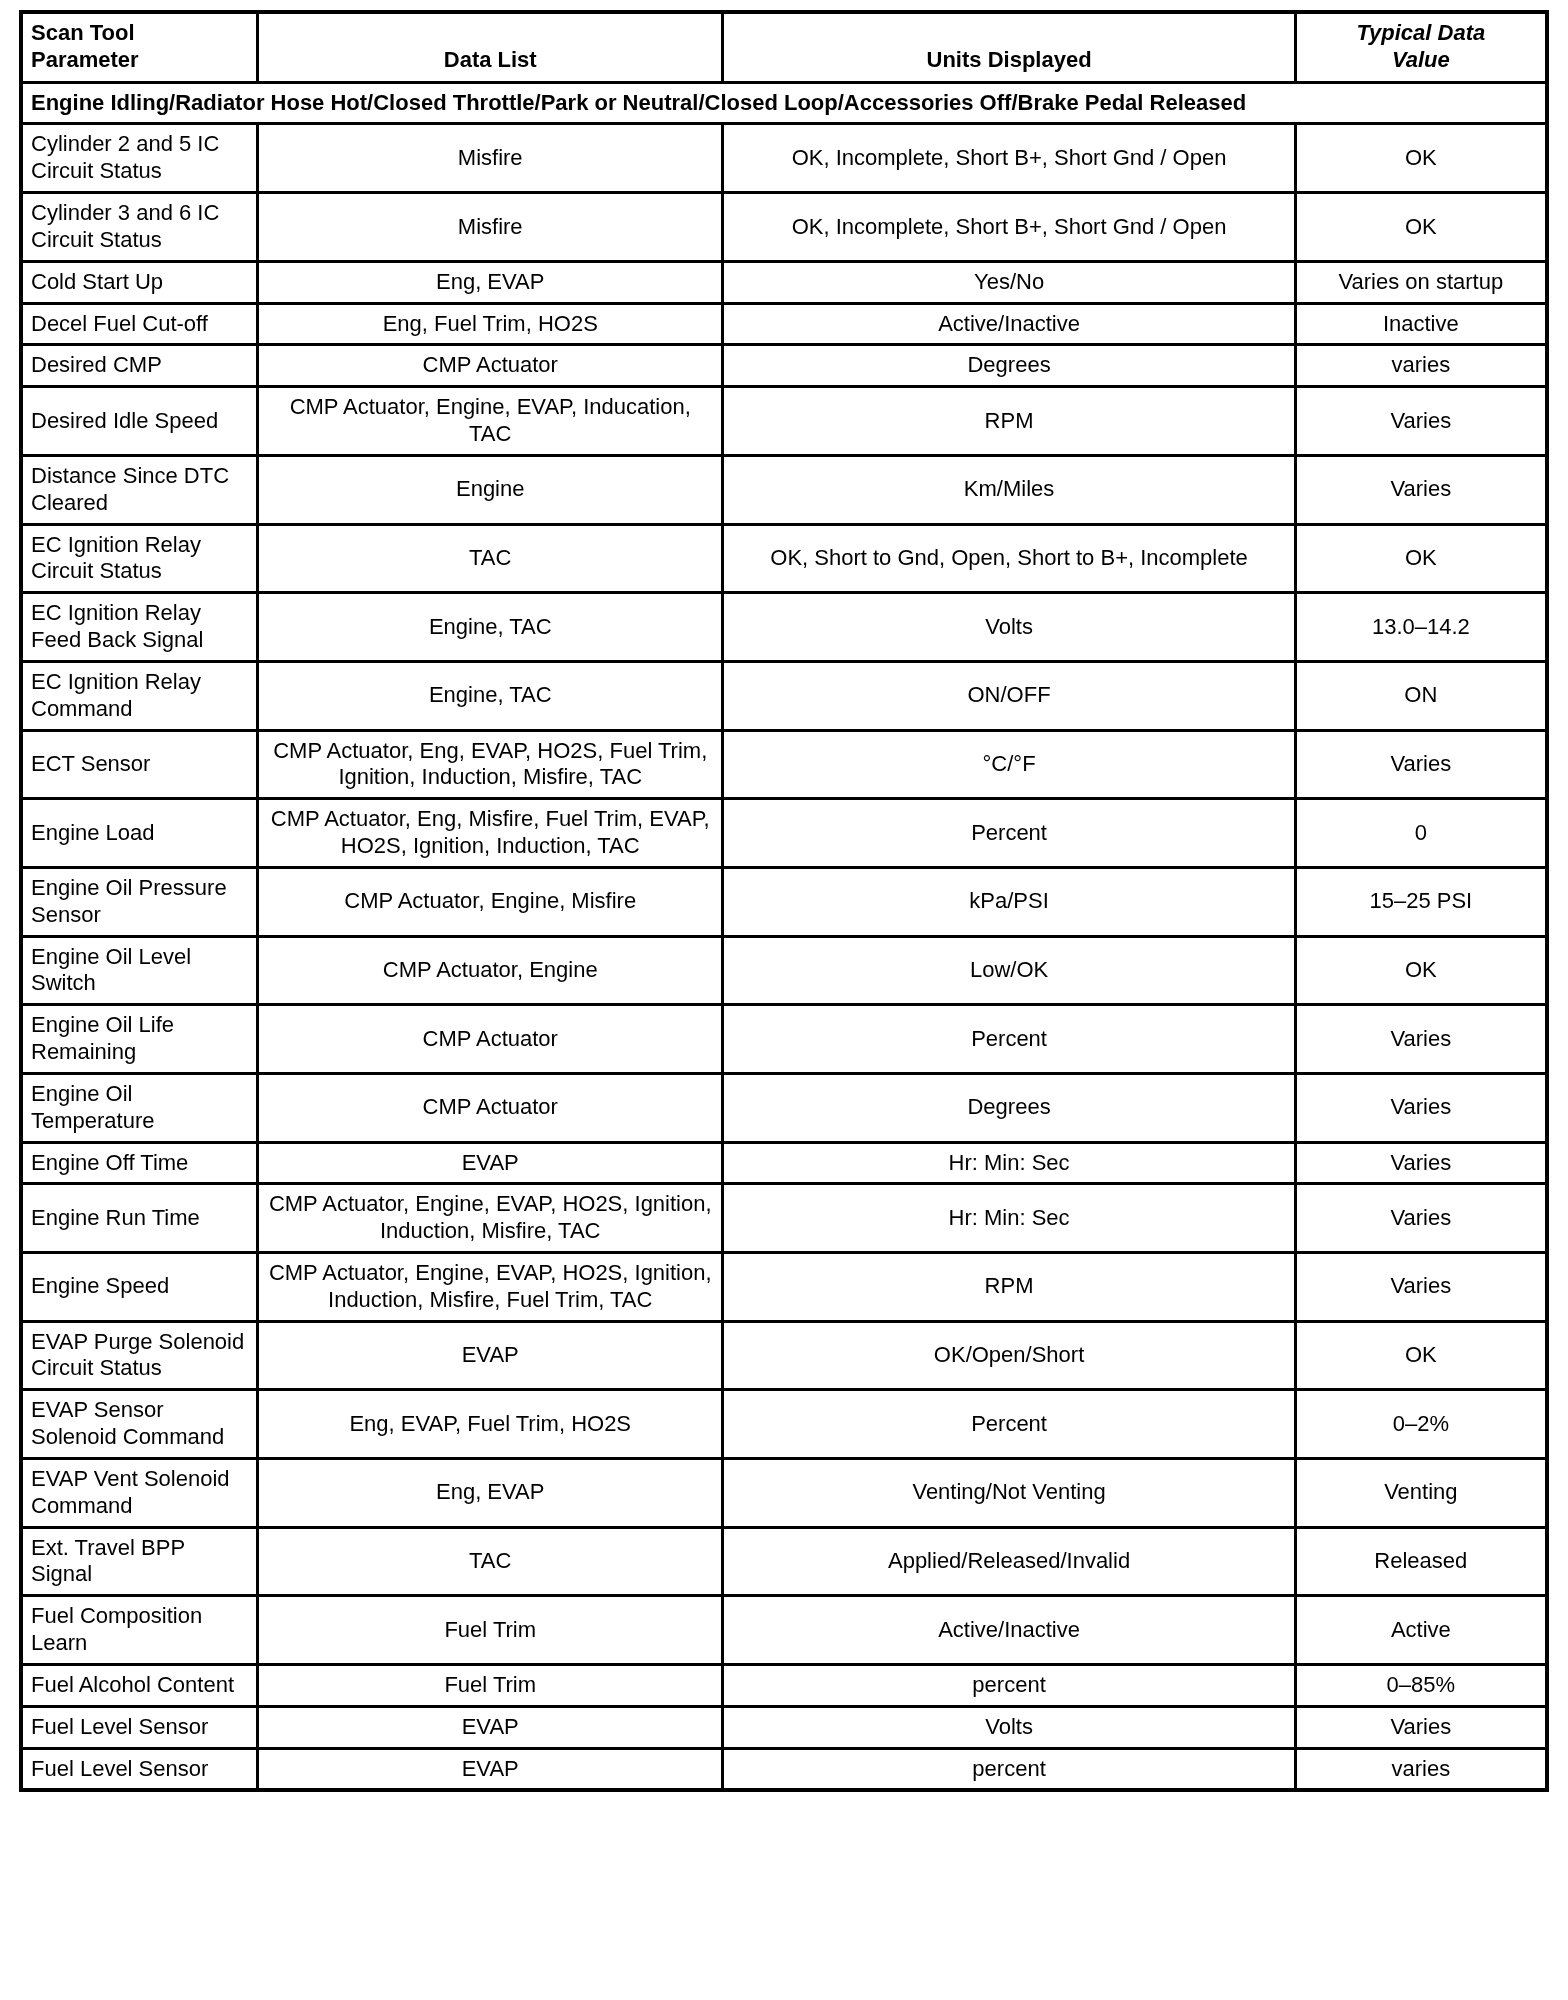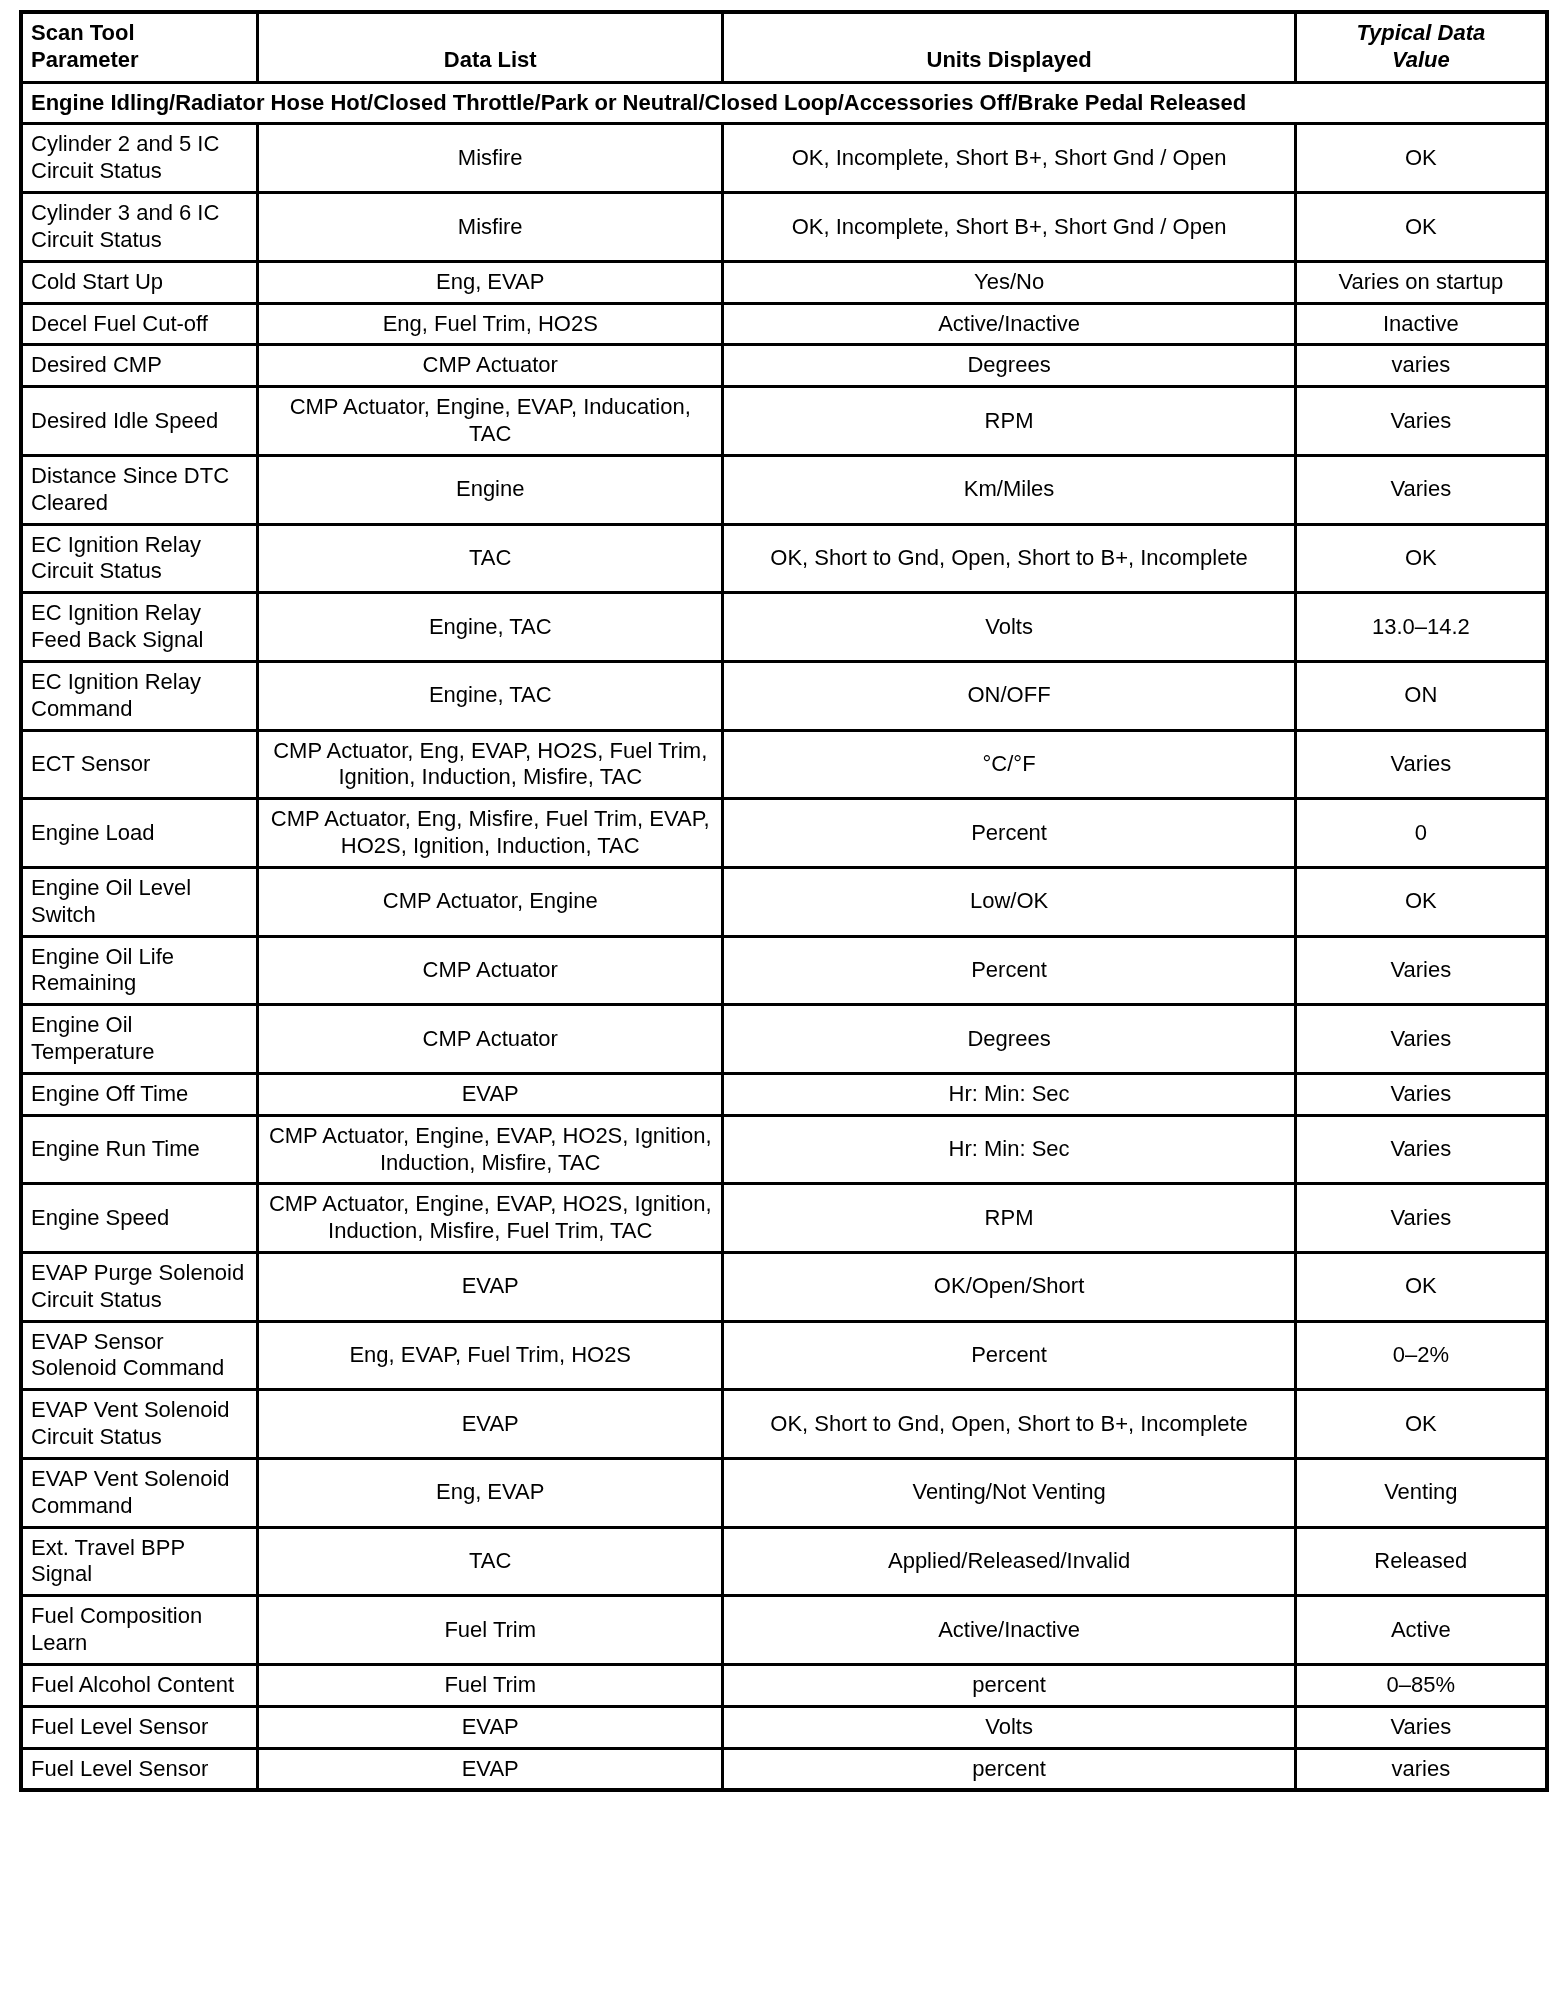--- a/index.html
+++ b/index.html
@@ -140,20 +140,26 @@
     <td class="c-center">°C/°F</td>
     <td class="c-center">Varies</td>
   </tr>
         <tr class="data-row">
     <td class="c-param">Engine Load</td>
     <td class="c-center">CMP Actuator, Eng, Misfire, Fuel Trim, EVAP, HO2S, Ignition, Induction, TAC</td>
     <td class="c-center">Percent</td>
     <td class="c-center">0</td>
   </tr>
         <tr class="data-row">
+    <td class="c-param">Engine Oil Pressure Sensor</td>
+    <td class="c-center">CMP Actuator, Engine, Misfire</td>
+    <td class="c-center">kPa/PSI</td>
+    <td class="c-center">15–25 PSI</td>
+  </tr>
+        <tr class="data-row">
     <td class="c-param">Engine Oil Level Switch</td>
     <td class="c-center">CMP Actuator, Engine</td>
     <td class="c-center">Low/OK</td>
     <td class="c-center">OK</td>
   </tr>
         <tr class="data-row">
     <td class="c-param">Engine Oil Life Remaining</td>
     <td class="c-center">CMP Actuator</td>
     <td class="c-center">Percent</td>
     <td class="c-center">Varies</td>
@@ -186,26 +192,20 @@
     <td class="c-param">EVAP Purge Solenoid Circuit Status</td>
     <td class="c-center">EVAP</td>
     <td class="c-center">OK/Open/Short</td>
     <td class="c-center">OK</td>
   </tr>
         <tr class="data-row">
     <td class="c-param">EVAP Sensor Solenoid Command</td>
     <td class="c-center">Eng, EVAP, Fuel Trim, HO2S</td>
     <td class="c-center">Percent</td>
     <td class="c-center">0–2%</td>
-  </tr>
-        <tr class="data-row">
-    <td class="c-param">EVAP Vent Solenoid Circuit Status</td>
-    <td class="c-center">EVAP</td>
-    <td class="c-center">OK, Short to Gnd, Open, Short to B+, Incomplete</td>
-    <td class="c-center">OK</td>
   </tr>
         <tr class="data-row">
     <td class="c-param">EVAP Vent Solenoid Command</td>
     <td class="c-center">Eng, EVAP</td>
     <td class="c-center">Venting/Not Venting</td>
     <td class="c-center">Venting</td>
   </tr>
         <tr class="data-row">
     <td class="c-param">Ext. Travel BPP Signal</td>
     <td class="c-center">TAC</td>

